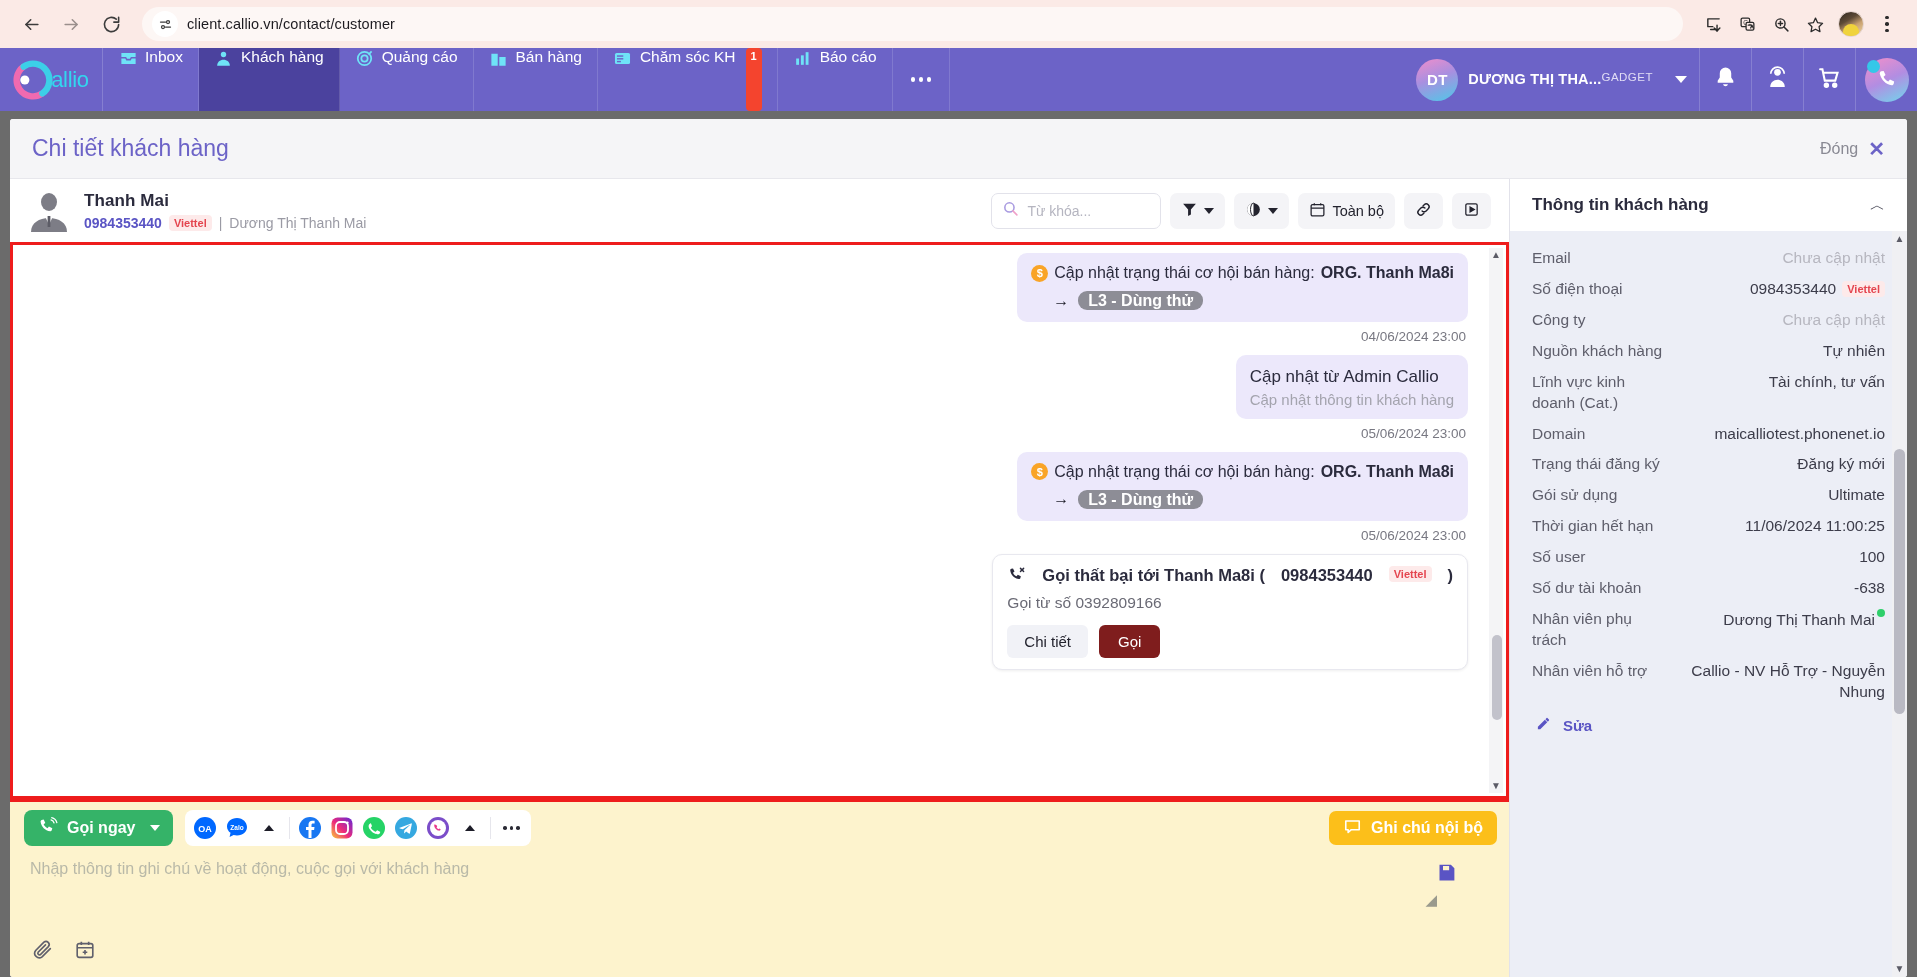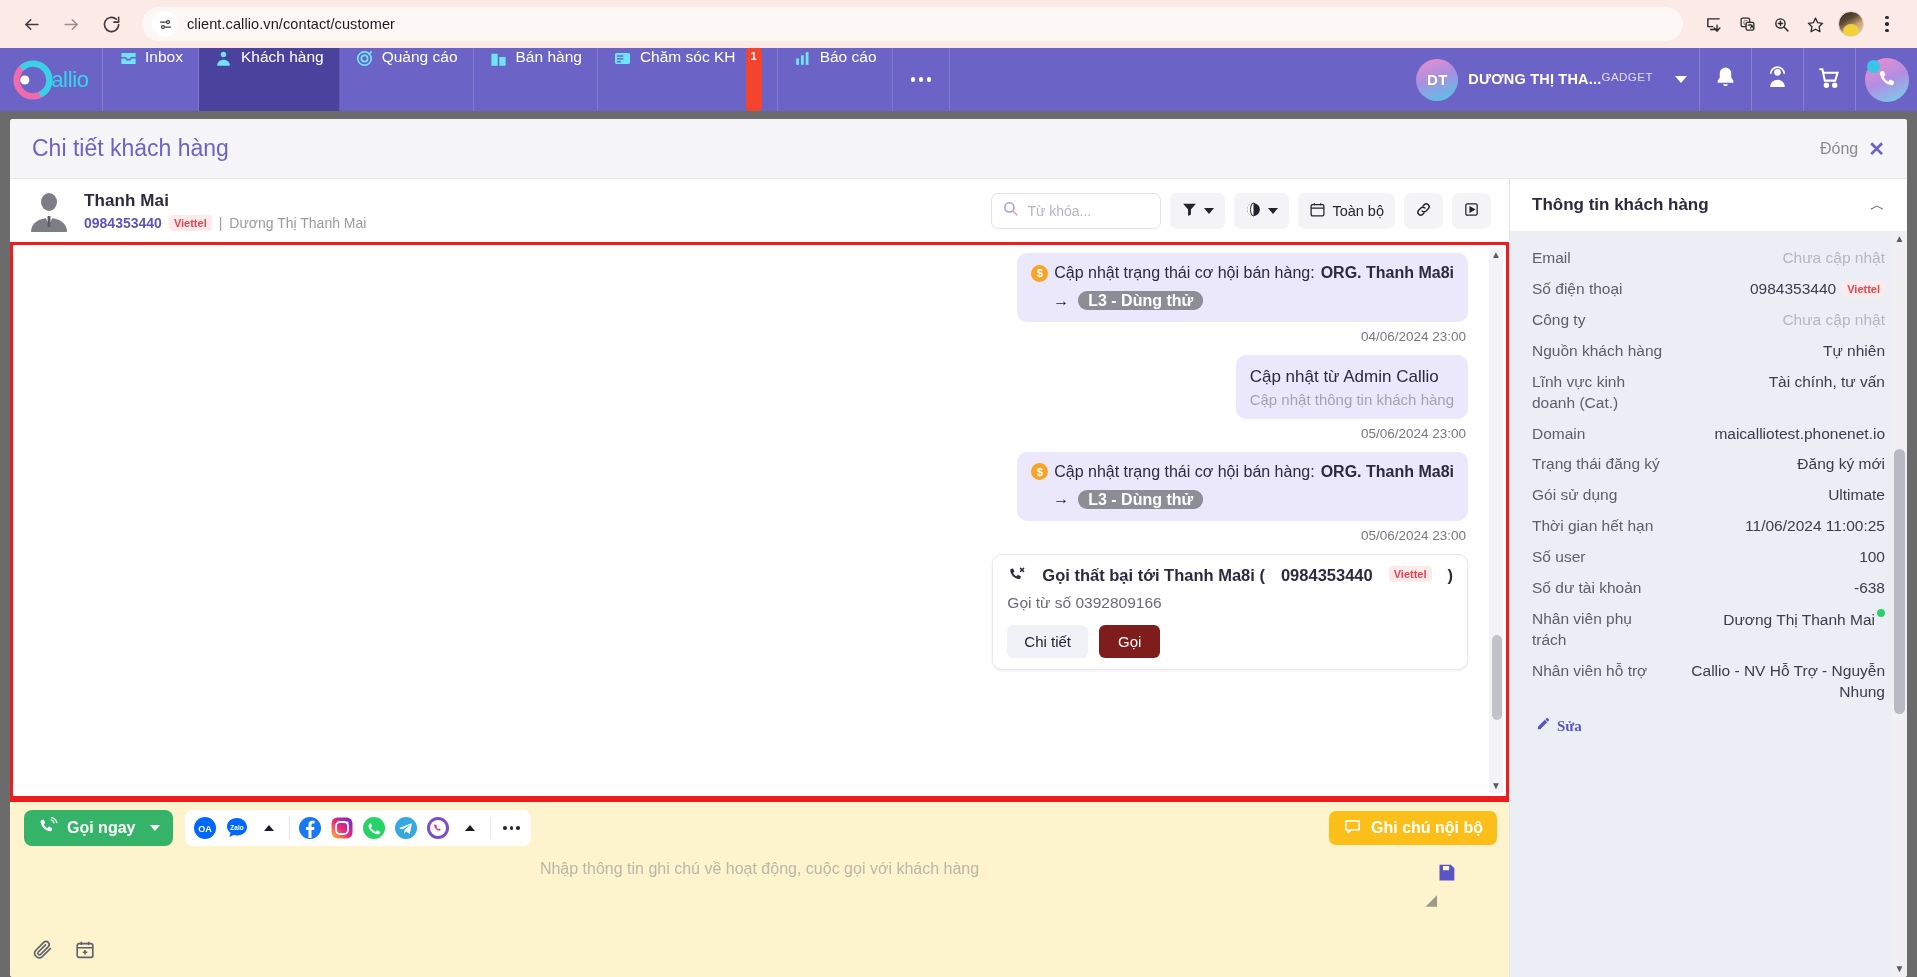--- a/index.html
+++ b/index.html
@@ -260,21 +260,21 @@
     width:0;height:0;border-left:5px solid transparent;border-right:5px solid transparent;
     border-bottom:6px solid #1d1d28;
   }
   .chan-dots{display:flex;gap:3px;}
   .chan-dots i{width:3.5px;height:3.5px;border-radius:50%;background:#2b2b35;display:block;}
   .btn-note{
     margin-left:auto;background:#fcbf1a;color:#fff;border-radius:7px;height:34px;
     display:flex;align-items:center;gap:9px;padding:0 14px;font-size:16px;font-weight:600;flex:0 0 auto;
   }
   .btn-note svg{width:19px;height:19px;}
-  .composer-body{flex:1 1 auto;position:relative;padding:8px 20px 0 20px;text-align:center;}
+  .composer-body{flex:1 1 auto;position:relative;padding:8px 20px 0 20px;}
   .composer-ph{color:#b9b9a8;font-size:16px;}
   .save-icon{position:absolute;right:52px;bottom:52px;color:#5a54c4;}
   .save-icon svg{width:21px;height:21px;}
   .resize-grip{position:absolute;right:72px;bottom:30px;color:#9a9a8d;font-size:15px;}
   .composer-foot{display:flex;align-items:center;gap:20px;padding:0 0 16px 22px;flex:0 0 auto;}
   .composer-foot .ic{color:#60606c;display:flex;}
   .composer-foot .ic svg{width:22px;height:22px;}
 
   
   .right-col{
@@ -298,21 +298,21 @@
     flex:1 1 auto;text-align:right;font-size:15.5px;color:#3c3c4a;line-height:1.35;
     word-break:break-word;position:relative;
   }
   .info-v.code{font-weight:700;color:#1d1d28;font-size:16px;}
   .info-v.muted{color:#b6b6bf;}
   .info-v .tag-viettel{margin-left:6px;vertical-align:1px;display:inline-block;}
   .online-dot{
     display:inline-block;width:8px;height:8px;border-radius:50%;background:#2fcf6b;
     vertical-align:8px;margin-left:2px;
   }
-  .edit-row{display:flex;align-items:flex-end;gap:6px;padding:8px 0 10px 4px;font-family:Liberation Serif, serif;}
+  .edit-row{display:flex;align-items:center;gap:12px;padding:8px 0 10px 4px;}
   .edit-link{color:#5a54c4;font-size:15px;font-weight:600;}
   .edit-row svg{width:15px;height:15px;color:#5a54c4;}
   .right-scroll{
     position:absolute;right:0;top:52px;bottom:0;width:15px;background:#f0f0f3;
     display:flex;flex-direction:column;justify-content:space-between;align-items:center;padding:3px 0;
   }
   .right-scroll .arw{color:#5b5b66;font-size:10px;line-height:1;}
   .right-thumb{
     position:absolute;right:2px;top:270px;width:11px;height:265px;background:#b9b9c3;border-radius:6px;
   }

